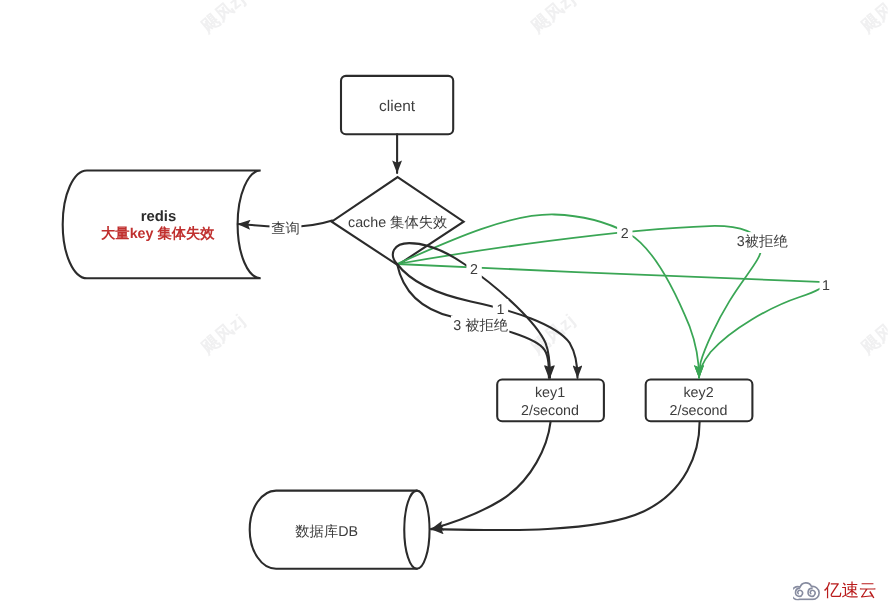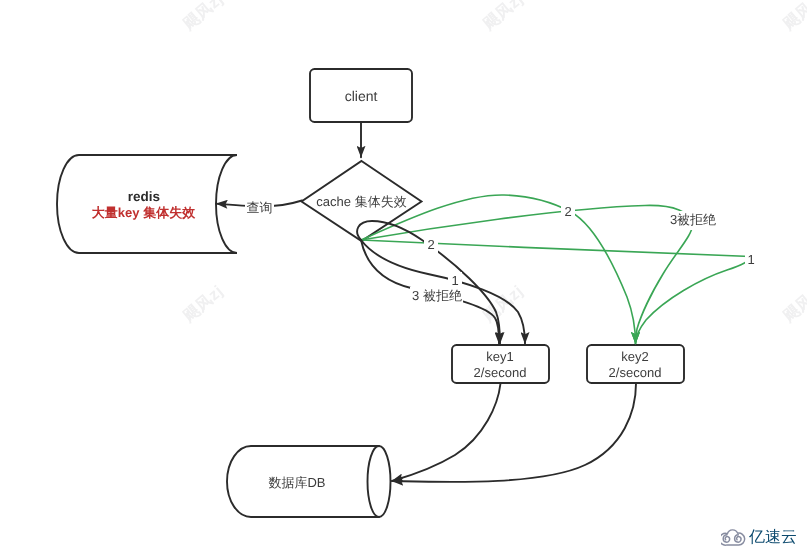--- a/index.html
+++ b/index.html
@@ -16,21 +16,21 @@
   .gedge{fill:none;stroke:#3aa655;stroke-width:1.6;stroke-linecap:round;}
   .lbl{font-family:"Liberation Sans",sans-serif;font-size:14px;fill:#3d3d3d;}
   .lbl-sm{font-family:"Liberation Sans",sans-serif;font-size:13px;fill:#3d3d3d;}
   .lbl-red{font-family:"Liberation Sans",sans-serif;font-size:13px;font-weight:bold;fill:#c0302f;}
   .lbl-bold{font-family:"Liberation Sans",sans-serif;font-size:13.5px;font-weight:bold;fill:#2b2b2b;}
   #watermarks{position:absolute;left:0;top:0;width:807px;height:559px;overflow:hidden;}
   .wm{position:absolute;font-family:"Liberation Sans",sans-serif;font-size:16px;font-weight:bold;
       color:#f0f0f1;transform:rotate(-40deg);transform-origin:0 0;white-space:nowrap;letter-spacing:0.5px;}
   #logo{position:absolute;left:0;top:0;width:807px;height:559px;}
   #logo svg{position:absolute;left:721px;top:526px;}
-  #logo-text{position:absolute;left:749px;top:529px;font-family:"Liberation Sans",sans-serif;font-size:16px;color:#0c4a6e;line-height:17px;}
+  #logo-text{position:absolute;left:749px;top:529px;font-family:"Liberation Sans",sans-serif;font-size:16px;color:#b91c1c;line-height:17px;}
 </style>
 </head>
 <body>
 
 <div id="stage">
   <div id="watermarks">
       <div class="wm" style="left: 179px; top: 19px;">飓风zj</div>
       <div class="wm" style="left: 479px; top: 19px;">飓风zj</div>
       <div class="wm" style="left: 779px; top: 19px;">飓风zj</div>
       <div class="wm" style="left: 179px; top: 311px;">飓风zj</div>

